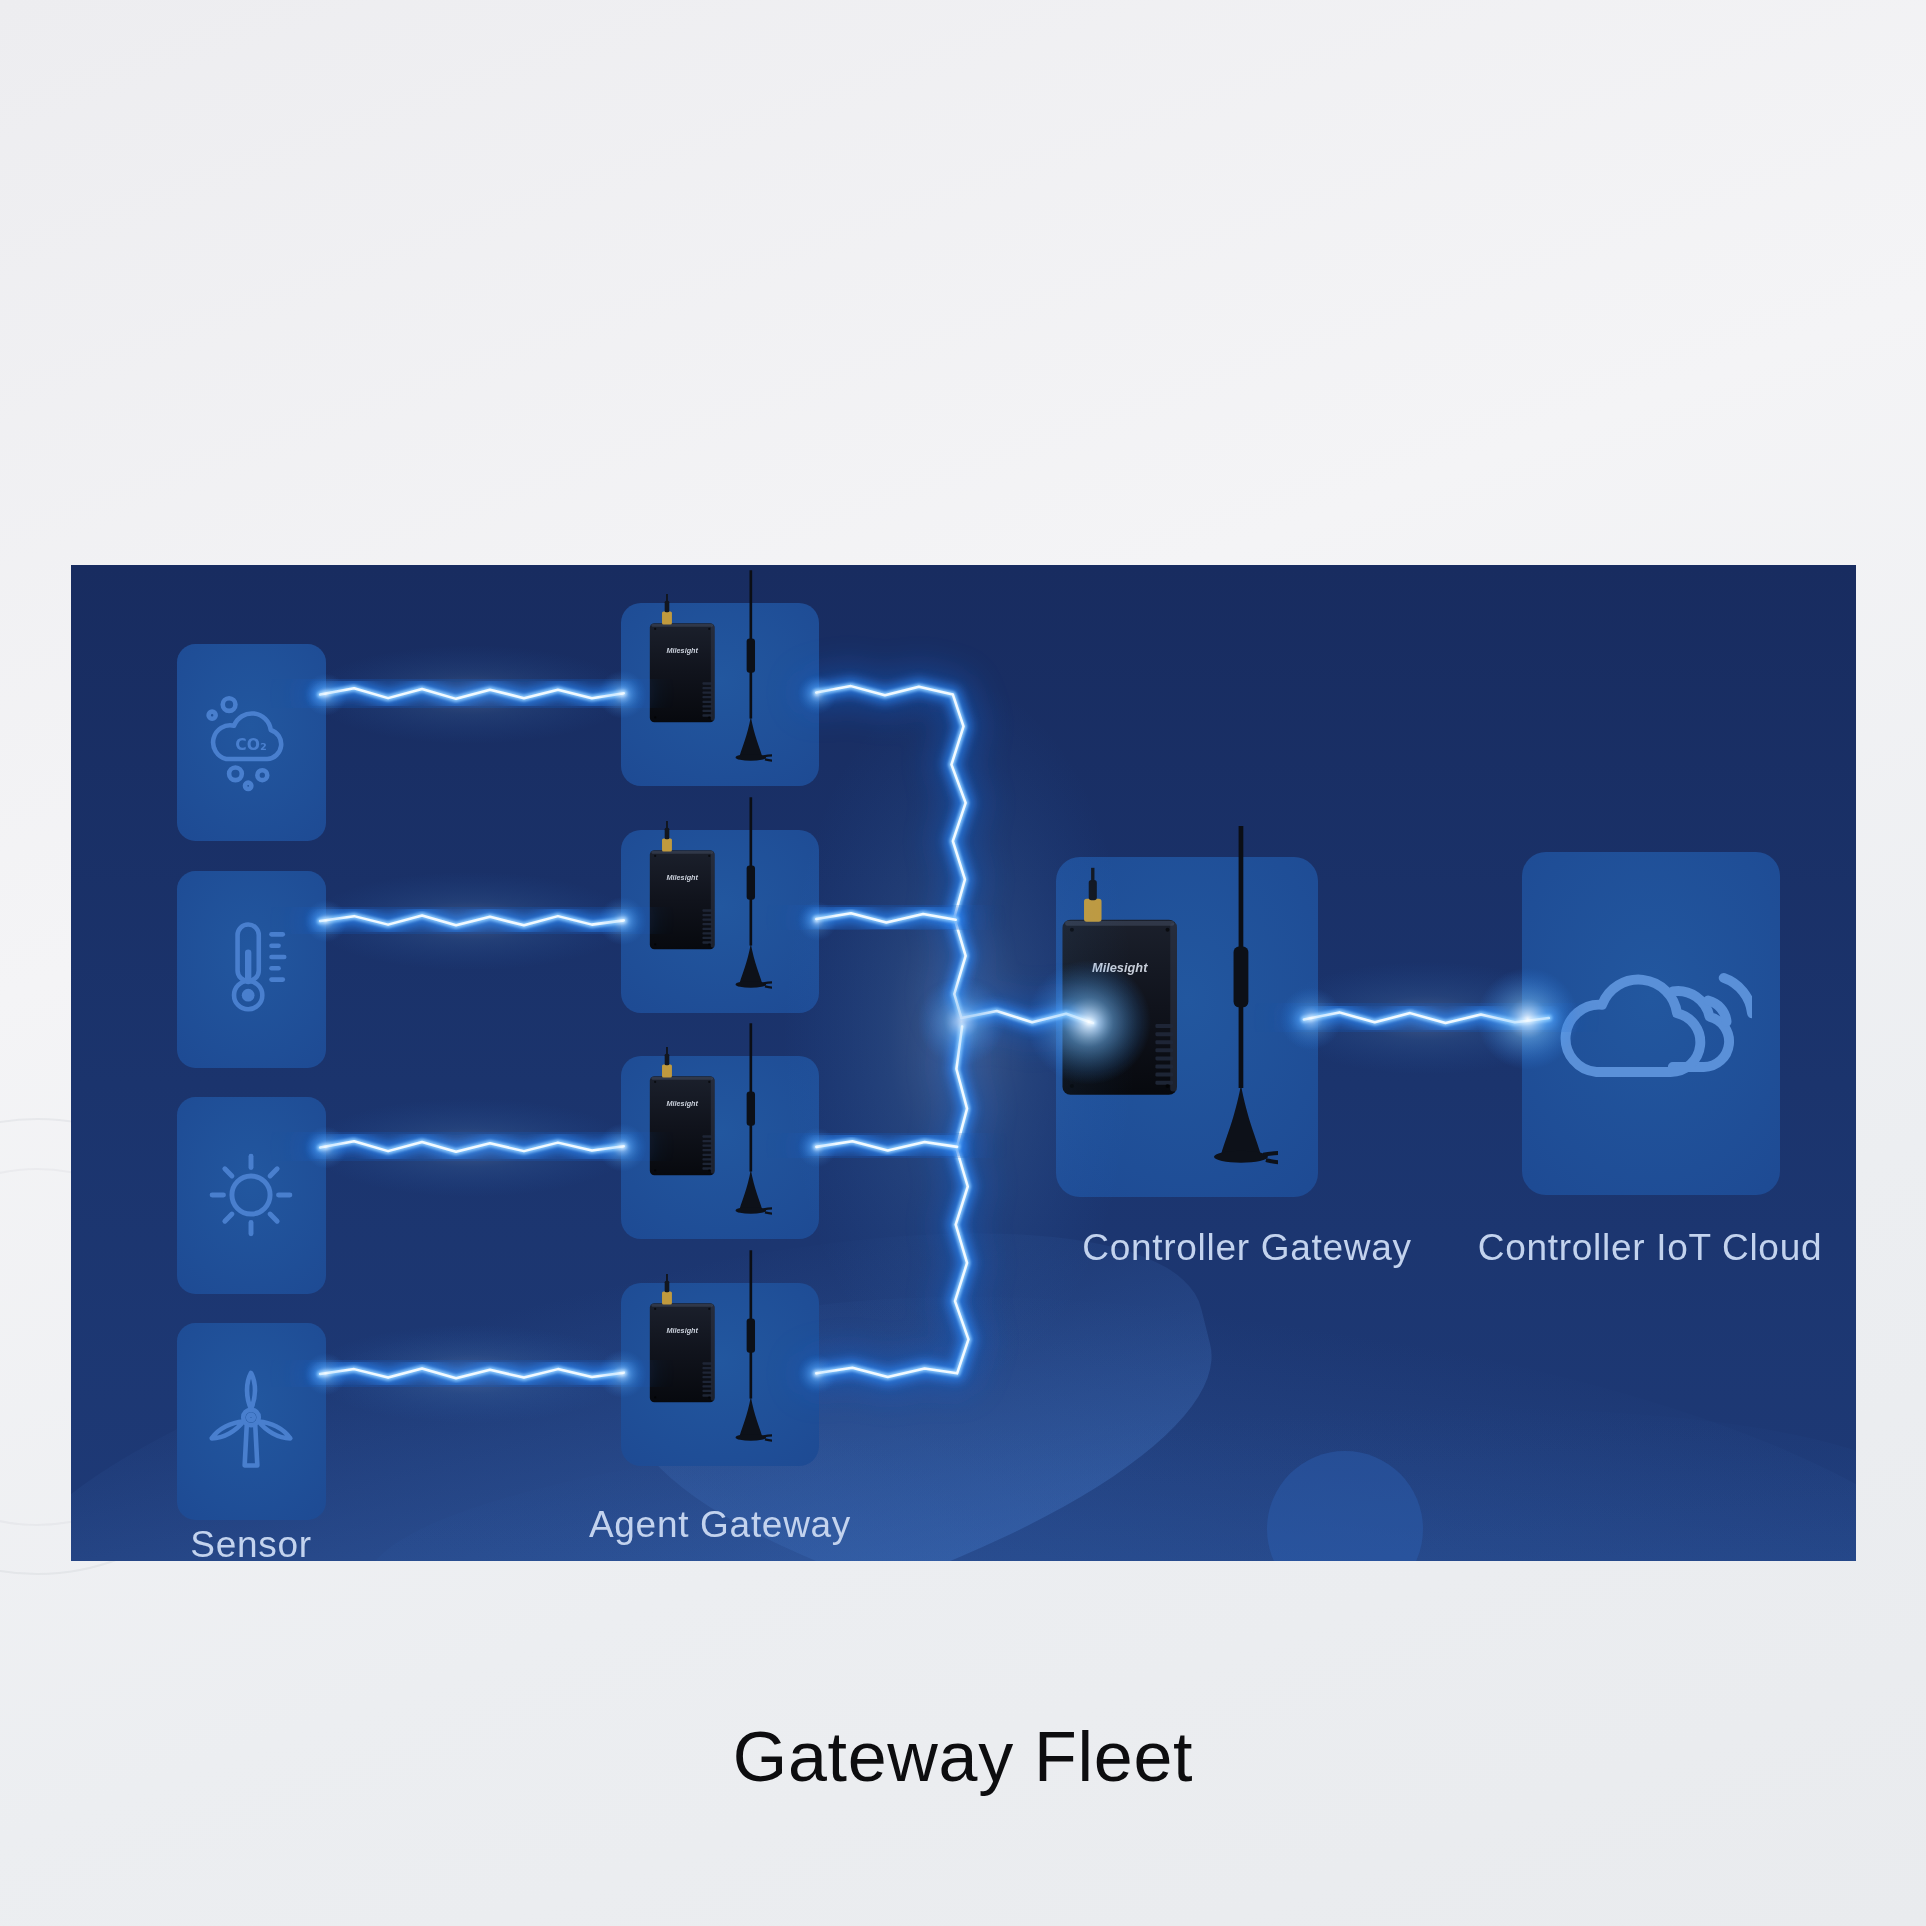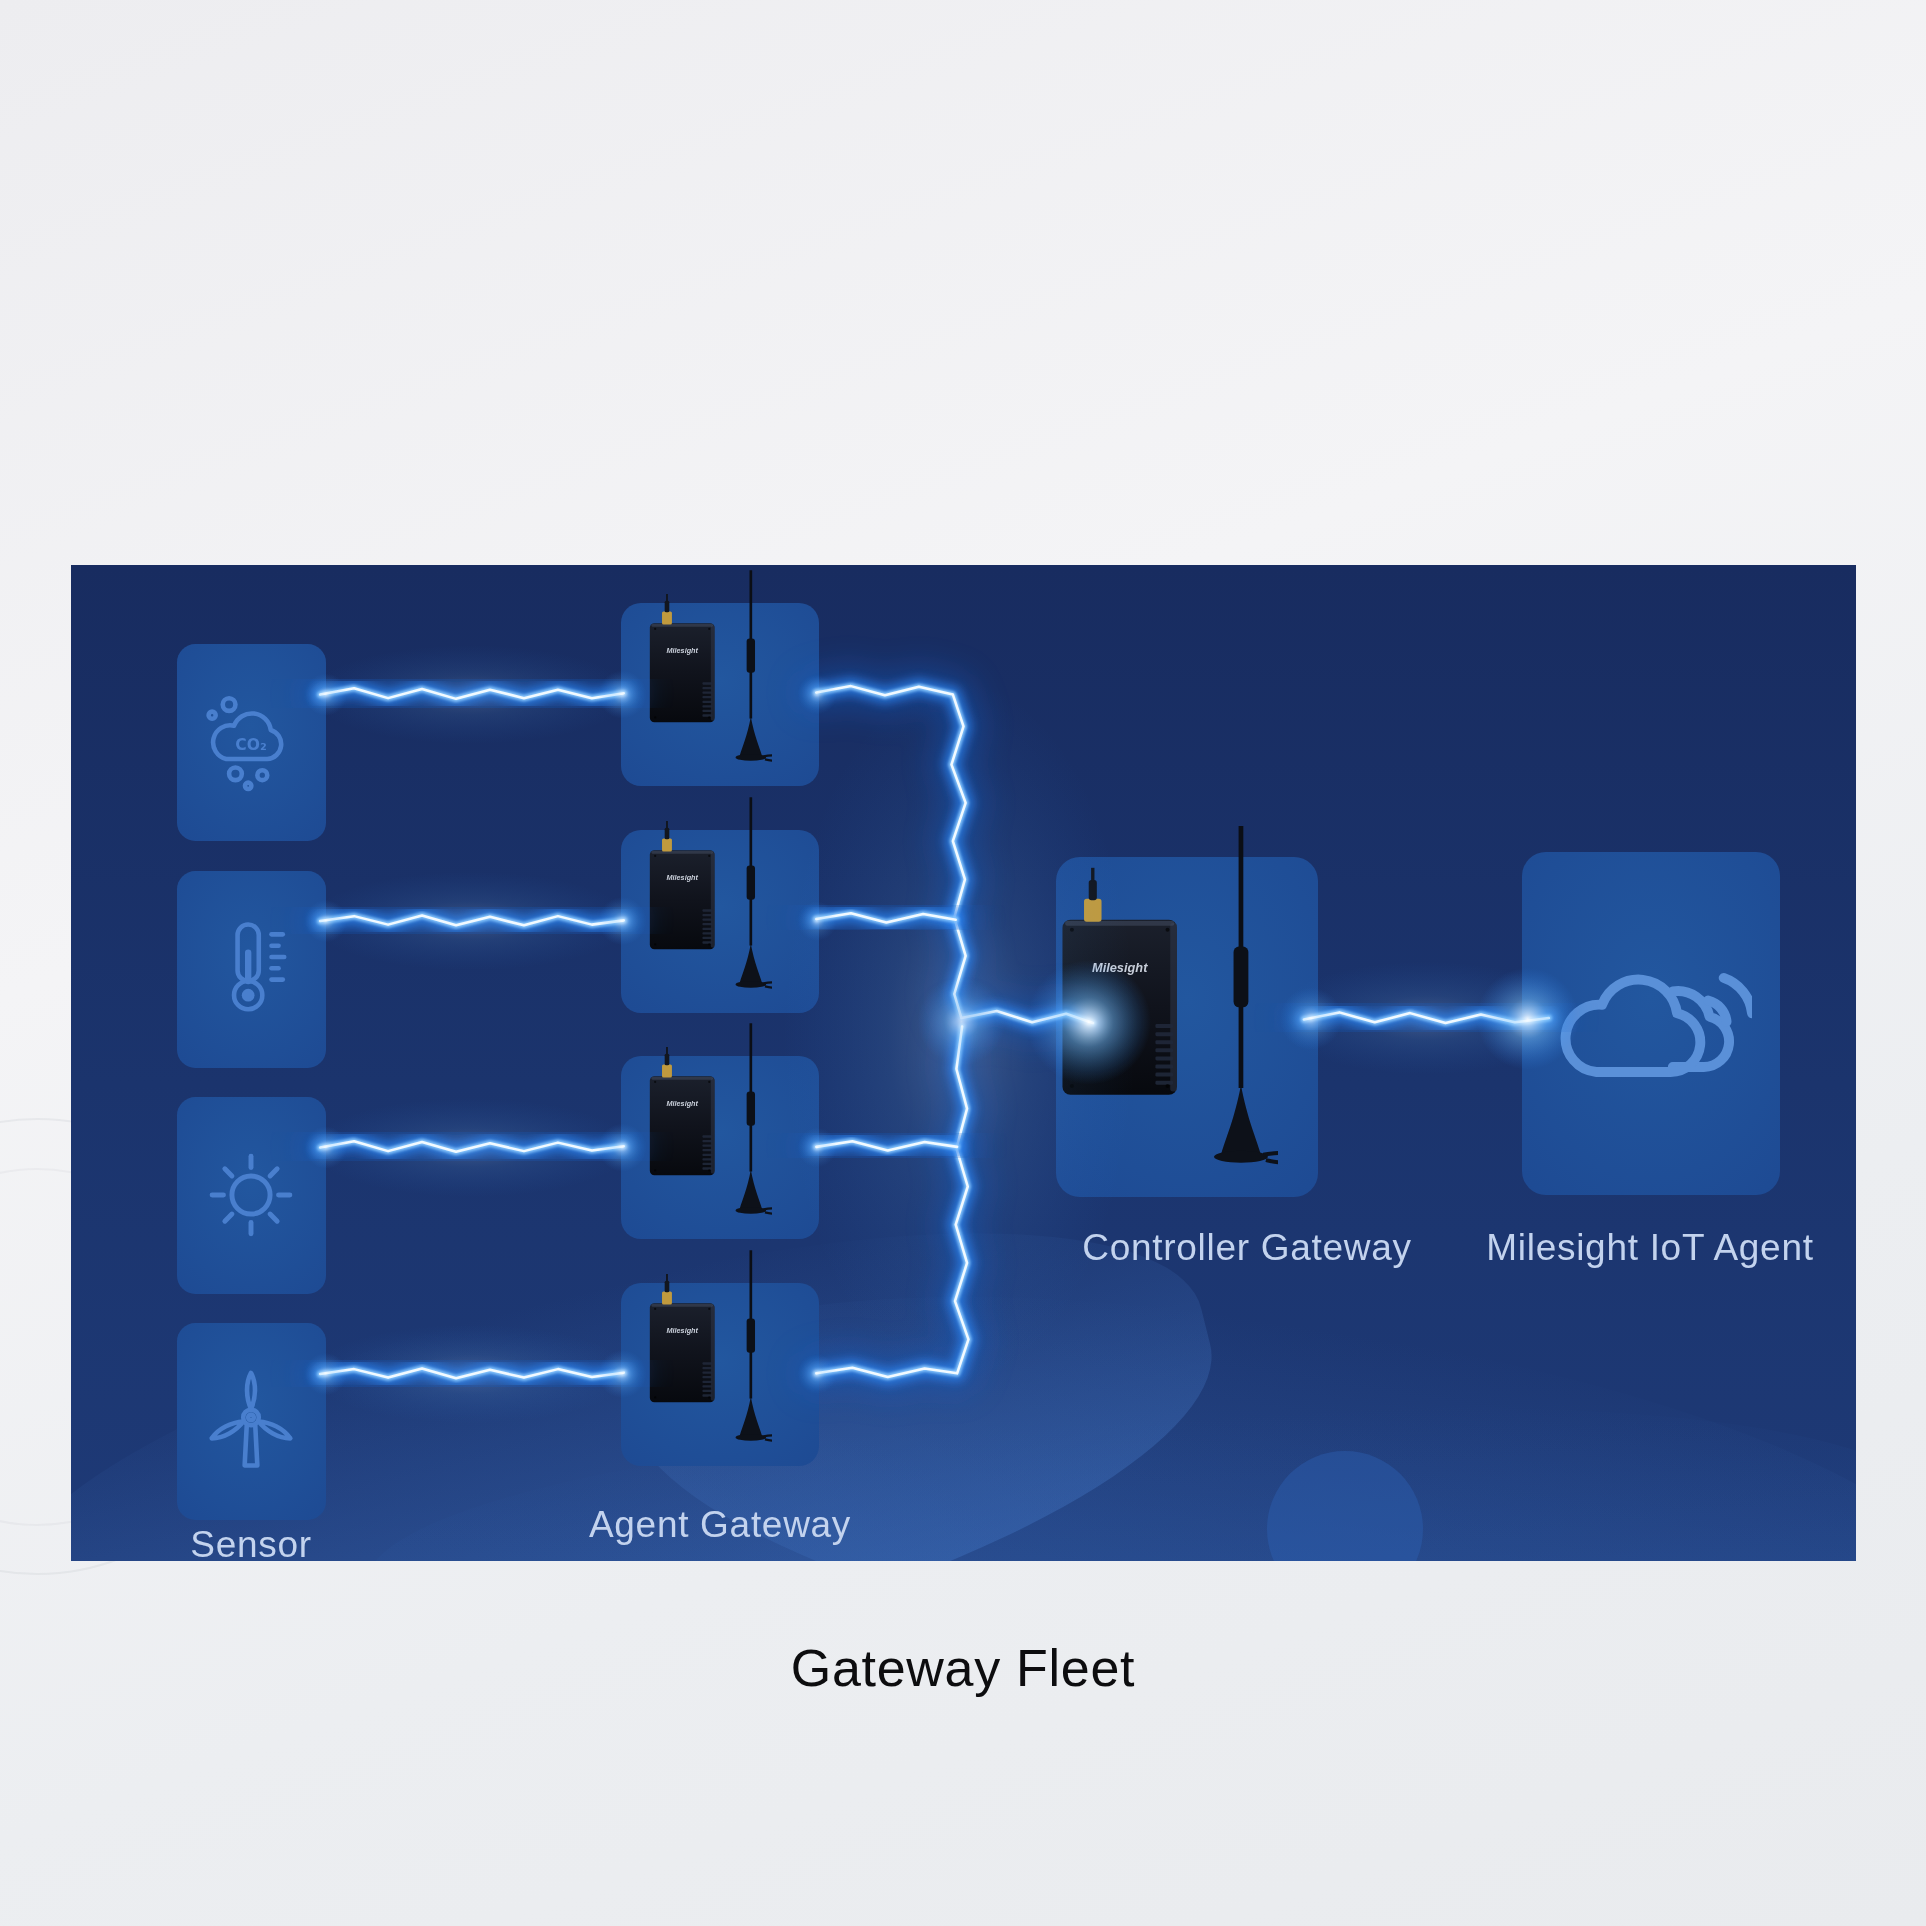--- a/index.html
+++ b/index.html
@@ -80,22 +80,22 @@
   .lbl-cloud{left:1579px;top:662px;}
   
   .bolts{position:absolute;left:0;top:0;width:1785px;height:996px;z-index:5;pointer-events:none;}
   .bolt-stroke{fill:none;stroke-linejoin:round;stroke-linecap:round;}
   .b-halo{stroke:#1760c8;stroke-width:64;opacity:0.33;filter:url(#blurL);}
   .b-glow{stroke:#2f8dff;stroke-width:24;opacity:0.62;filter:url(#blurM);}
   .b-mid{stroke:#8ecbff;stroke-width:9;opacity:0.95;filter:url(#blurS);}
   .b-core{stroke:#f2faff;stroke-width:3.6;}
   
   .footer-title{
-    position:absolute;left:0;top:1638px;width:1926px;text-align:center;
-    color:#0d0d0f;font-size:52px;font-weight:500;letter-spacing:0.7px;
+    position:absolute;left:0;top:1717px;width:1926px;text-align:center;
+    color:#0d0d0f;font-size:70px;font-weight:500;letter-spacing:0.7px;
   }
   .defs-holder{position:absolute;width:0;height:0;overflow:hidden;}
 </style>
 </head>
 <body>
 
 <div class="page">
 
 
   <div class="ring r1"></div>
@@ -265,21 +265,21 @@
         <circle cx="1258" cy="645" r="62" fill="url(#flareGrad)" opacity="0.7"></circle>
         <circle cx="1438" cy="646" r="88" fill="url(#flareGrad)" opacity="0.95"></circle>
         <circle cx="1752" cy="641" r="44" fill="url(#flareGrad)" opacity="0.6"></circle>
         <circle cx="2058" cy="641" r="72" fill="url(#flareGrad)" opacity="0.9"></circle>
       </g>
     </svg>
 
     <div class="col-label lbl-sensor">Sensor</div>
     <div class="col-label lbl-agent">Agent Gateway</div>
     <div class="col-label lbl-controller">Controller Gateway</div>
-    <div class="col-label lbl-cloud">Milesight IoT Agent</div>
+    <div class="col-label lbl-cloud">Controller IoT Cloud</div>
   </div>
 
   <div class="footer-title">Gateway Fleet</div>
 
   <svg class="defs-holder" aria-hidden="true">
     <defs>
       <linearGradient id="boxGrad" x1="0" y1="0" x2="0" y2="1">
         <stop offset="0" stop-color="#1b202c"></stop>
         <stop offset="0.5" stop-color="#10131c"></stop>
         <stop offset="1" stop-color="#07090e"></stop>

